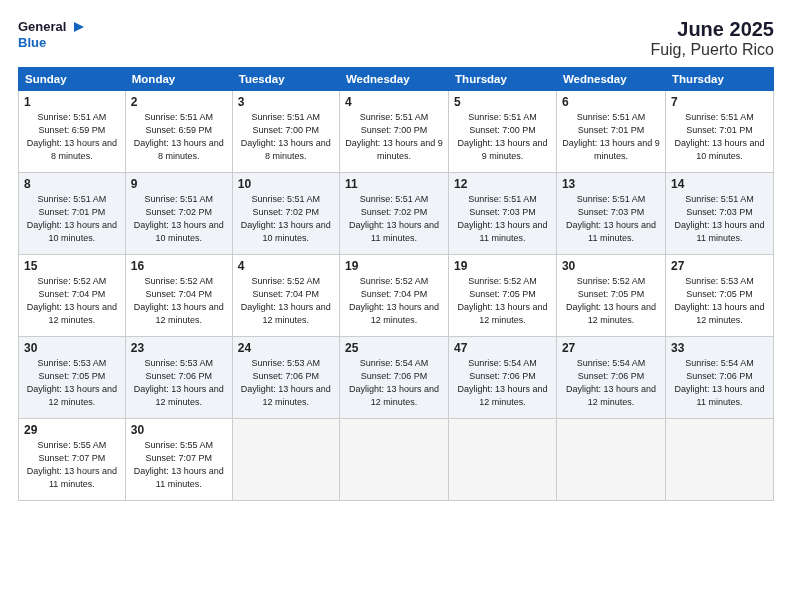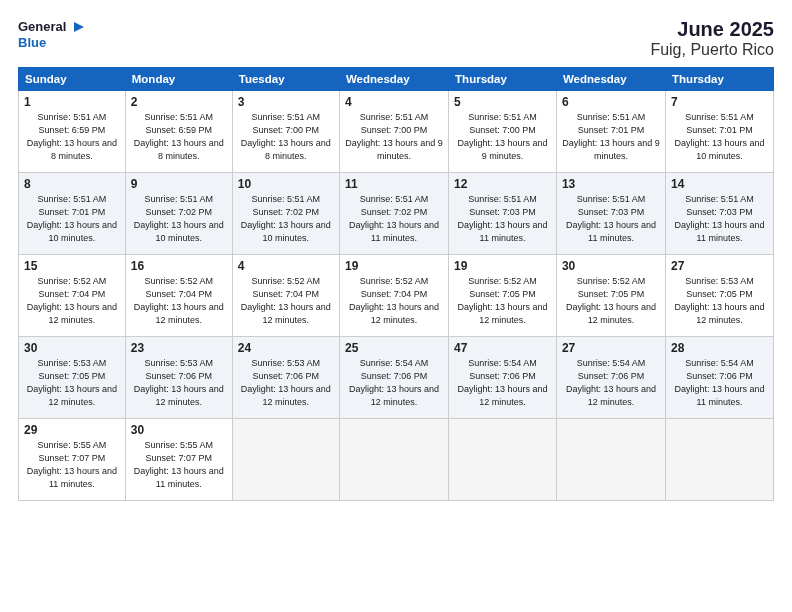--- a/index.html
+++ b/index.html
@@ -335,21 +335,21 @@
       </td>
           <td>
         <span class="day-num">27</span>
         <div class="day-info">
           <span>Sunrise: 5:54 AM</span><br>
           <span>Sunset: 7:06 PM</span><br>
           <span>Daylight: 13 hours and 12 minutes.</span>
         </div>
       </td>
           <td>
-        <span class="day-num">28</span>
+        <span class="day-num">33</span>
         <div class="day-info">
           <span>Sunrise: 5:54 AM</span><br>
           <span>Sunset: 7:06 PM</span><br>
           <span>Daylight: 13 hours and 11 minutes.</span>
         </div>
       </td>
         </tr>
         <tr>
           <td>
         <span class="day-num">29</span>

